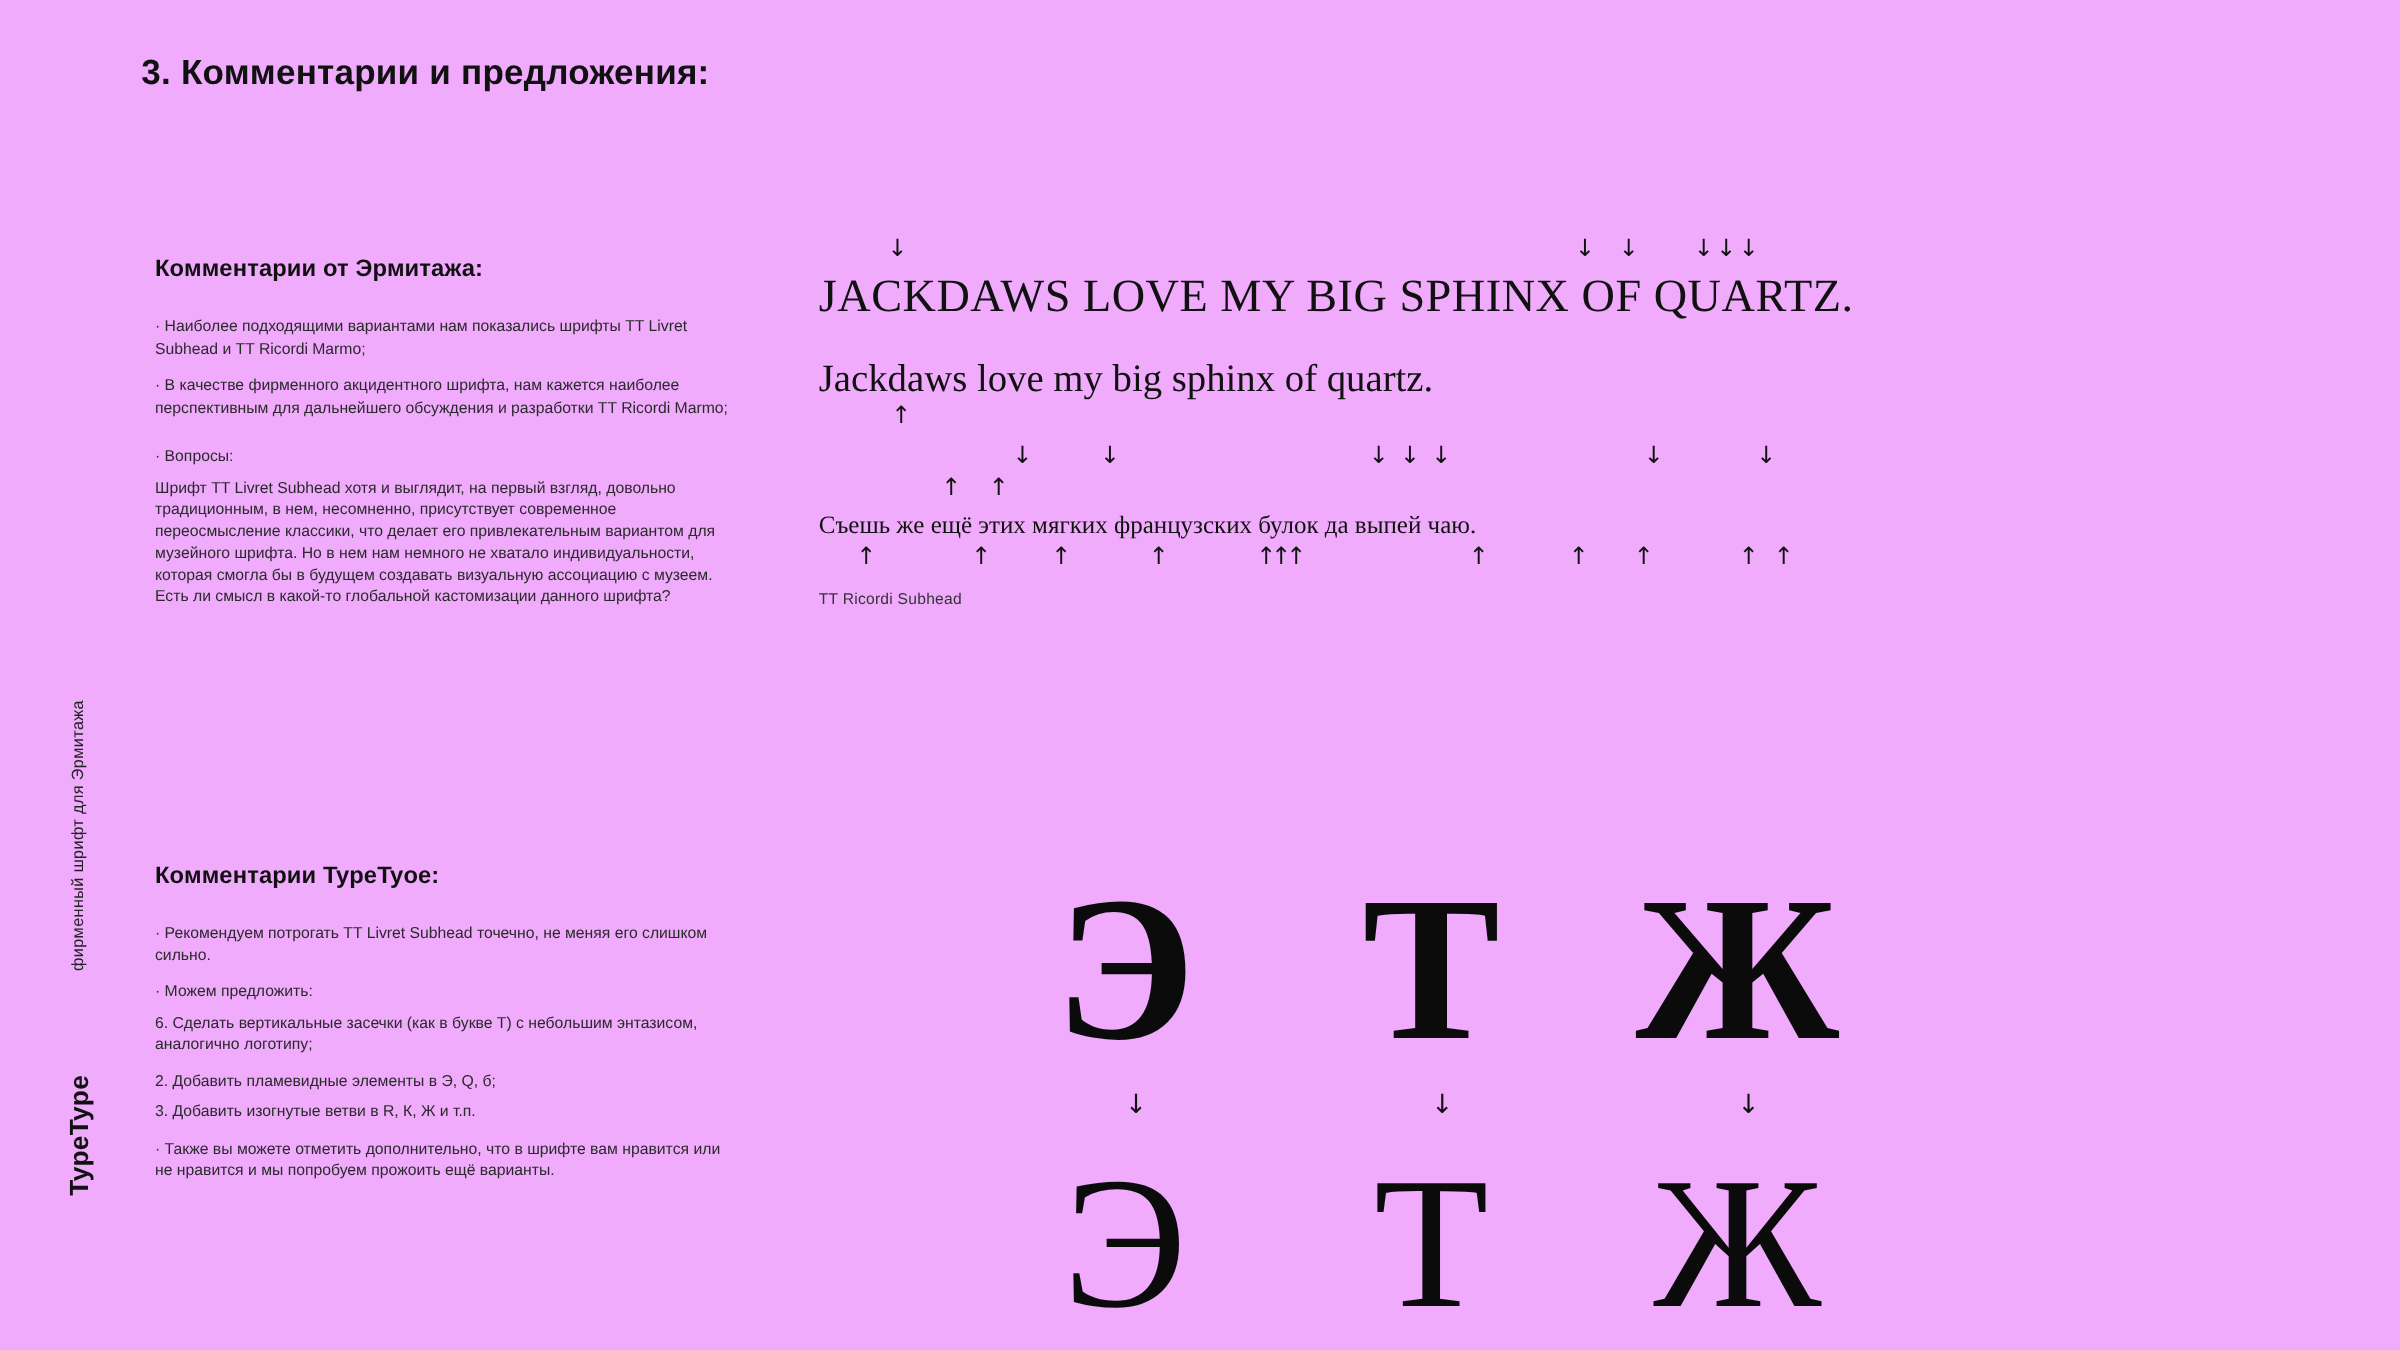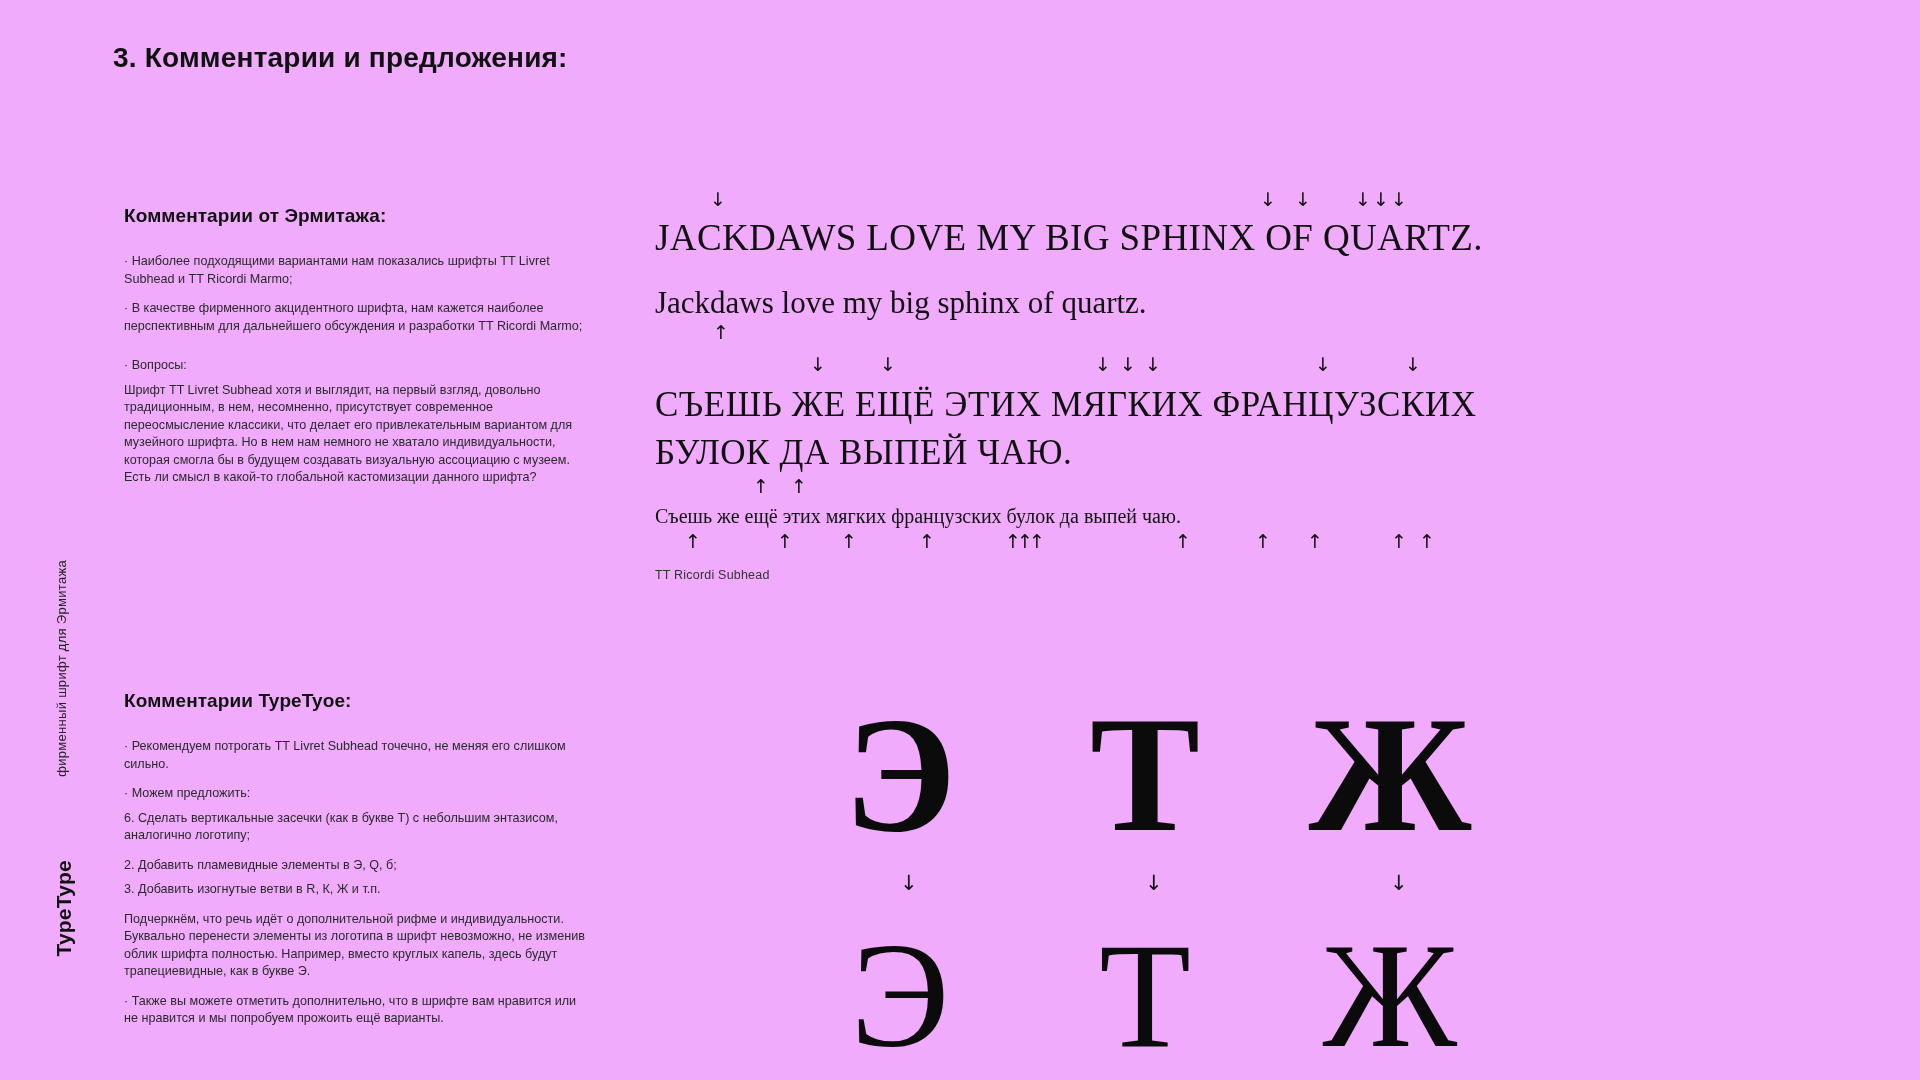--- a/index.html
+++ b/index.html
@@ -200,21 +200,20 @@
     <div class="para">Шрифт TT Livret Subhead хотя и выглядит, на первый взгляд, довольно традиционным, в нем, несомненно, присутствует современное переосмысление классики, что делает его привлекательным вариантом для музейного шрифта. Но в нем нам немного не хватало индивидуальности, которая смогла бы в будущем создавать визуальную ассоциацию с музеем. Есть ли смысл в какой-то глобальной кастомизации данного шрифта?</div>
   </div>
 
   <div class="col col-b">
     <div class="col-head">Комментарии TypeTyoe:</div>
     <div class="para">· Рекомендуем потрогать TT Livret Subhead точечно, не меняя его слишком сильно.</div>
     <div class="para tight">· Можем предложить:</div>
     <div class="para">6. Сделать вертикальные засечки (как в букве Т) с небольшим энтазисом, аналогично логотипу;</div>
     <div class="para tight">2.  Добавить пламевидные элементы в Э, Q, б;</div>
     <div class="para">3. Добавить изогнутые ветви в R, К, Ж и т.п.</div>
-    <div class="para">Подчеркнём, что речь идёт о дополнительной рифме и индивидуальности. Буквально перенести элементы из логотипа в шрифт невозможно, не изменив облик шрифта полностью. Например, вместо круглых капель, здесь будут трапециевидные, как в букве Э.</div>
     <div class="para">· Также вы можете отметить дополнительно, что в шрифте вам нравится или не нравится и  мы попробуем прожоить ещё варианты.</div>
   </div>
 
   <div class="specimen">
 
     <div class="arrow-row" id="arrows-top">
         <span class="arrow" style="left: 55px; top: 0px;">↓</span>
         <span class="arrow" style="left: 605px; top: 0px;">↓</span>
         <span class="arrow" style="left: 640px; top: 0px;">↓</span>
         <span class="arrow" style="left: 700px; top: 0px;">↓</span>
@@ -235,24 +234,20 @@
     <div class="arrow-row" id="arrows-ru-down">
         <span class="arrow" style="left: 155px; top: 0px;">↓</span>
         <span class="arrow" style="left: 225px; top: 0px;">↓</span>
         <span class="arrow" style="left: 440px; top: 0px;">↓</span>
         <span class="arrow" style="left: 465px; top: 0px;">↓</span>
         <span class="arrow" style="left: 490px; top: 0px;">↓</span>
         <span class="arrow" style="left: 660px; top: 0px;">↓</span>
         <span class="arrow" style="left: 750px; top: 0px;">↓</span>
       </div>
 
-    <div class="line-serif-caps-ru">
-      <div>СЪЕШЬ ЖЕ ЕЩЁ ЭТИХ МЯГКИХ ФРАНЦУЗСКИХ</div>
-      <div>БУЛОК ДА ВЫПЕЙ ЧАЮ.</div>
-    </div>
 
     <div class="arrow-row" style="height:28px" id="arrows-ru-caps-up">
         <span class="arrow" style="left: 98px; top: 0px;">↑</span>
         <span class="arrow" style="left: 136px; top: 0px;">↑</span>
       </div>
 
     <div class="line-serif-ru">Съешь же ещё этих мягких французских булок да выпей чаю.</div>
 
     <div class="arrow-row" style="height:40px" id="arrows-ru-lower-up">
         <span class="arrow" style="left: 30px; top: 4px;">↑</span>

